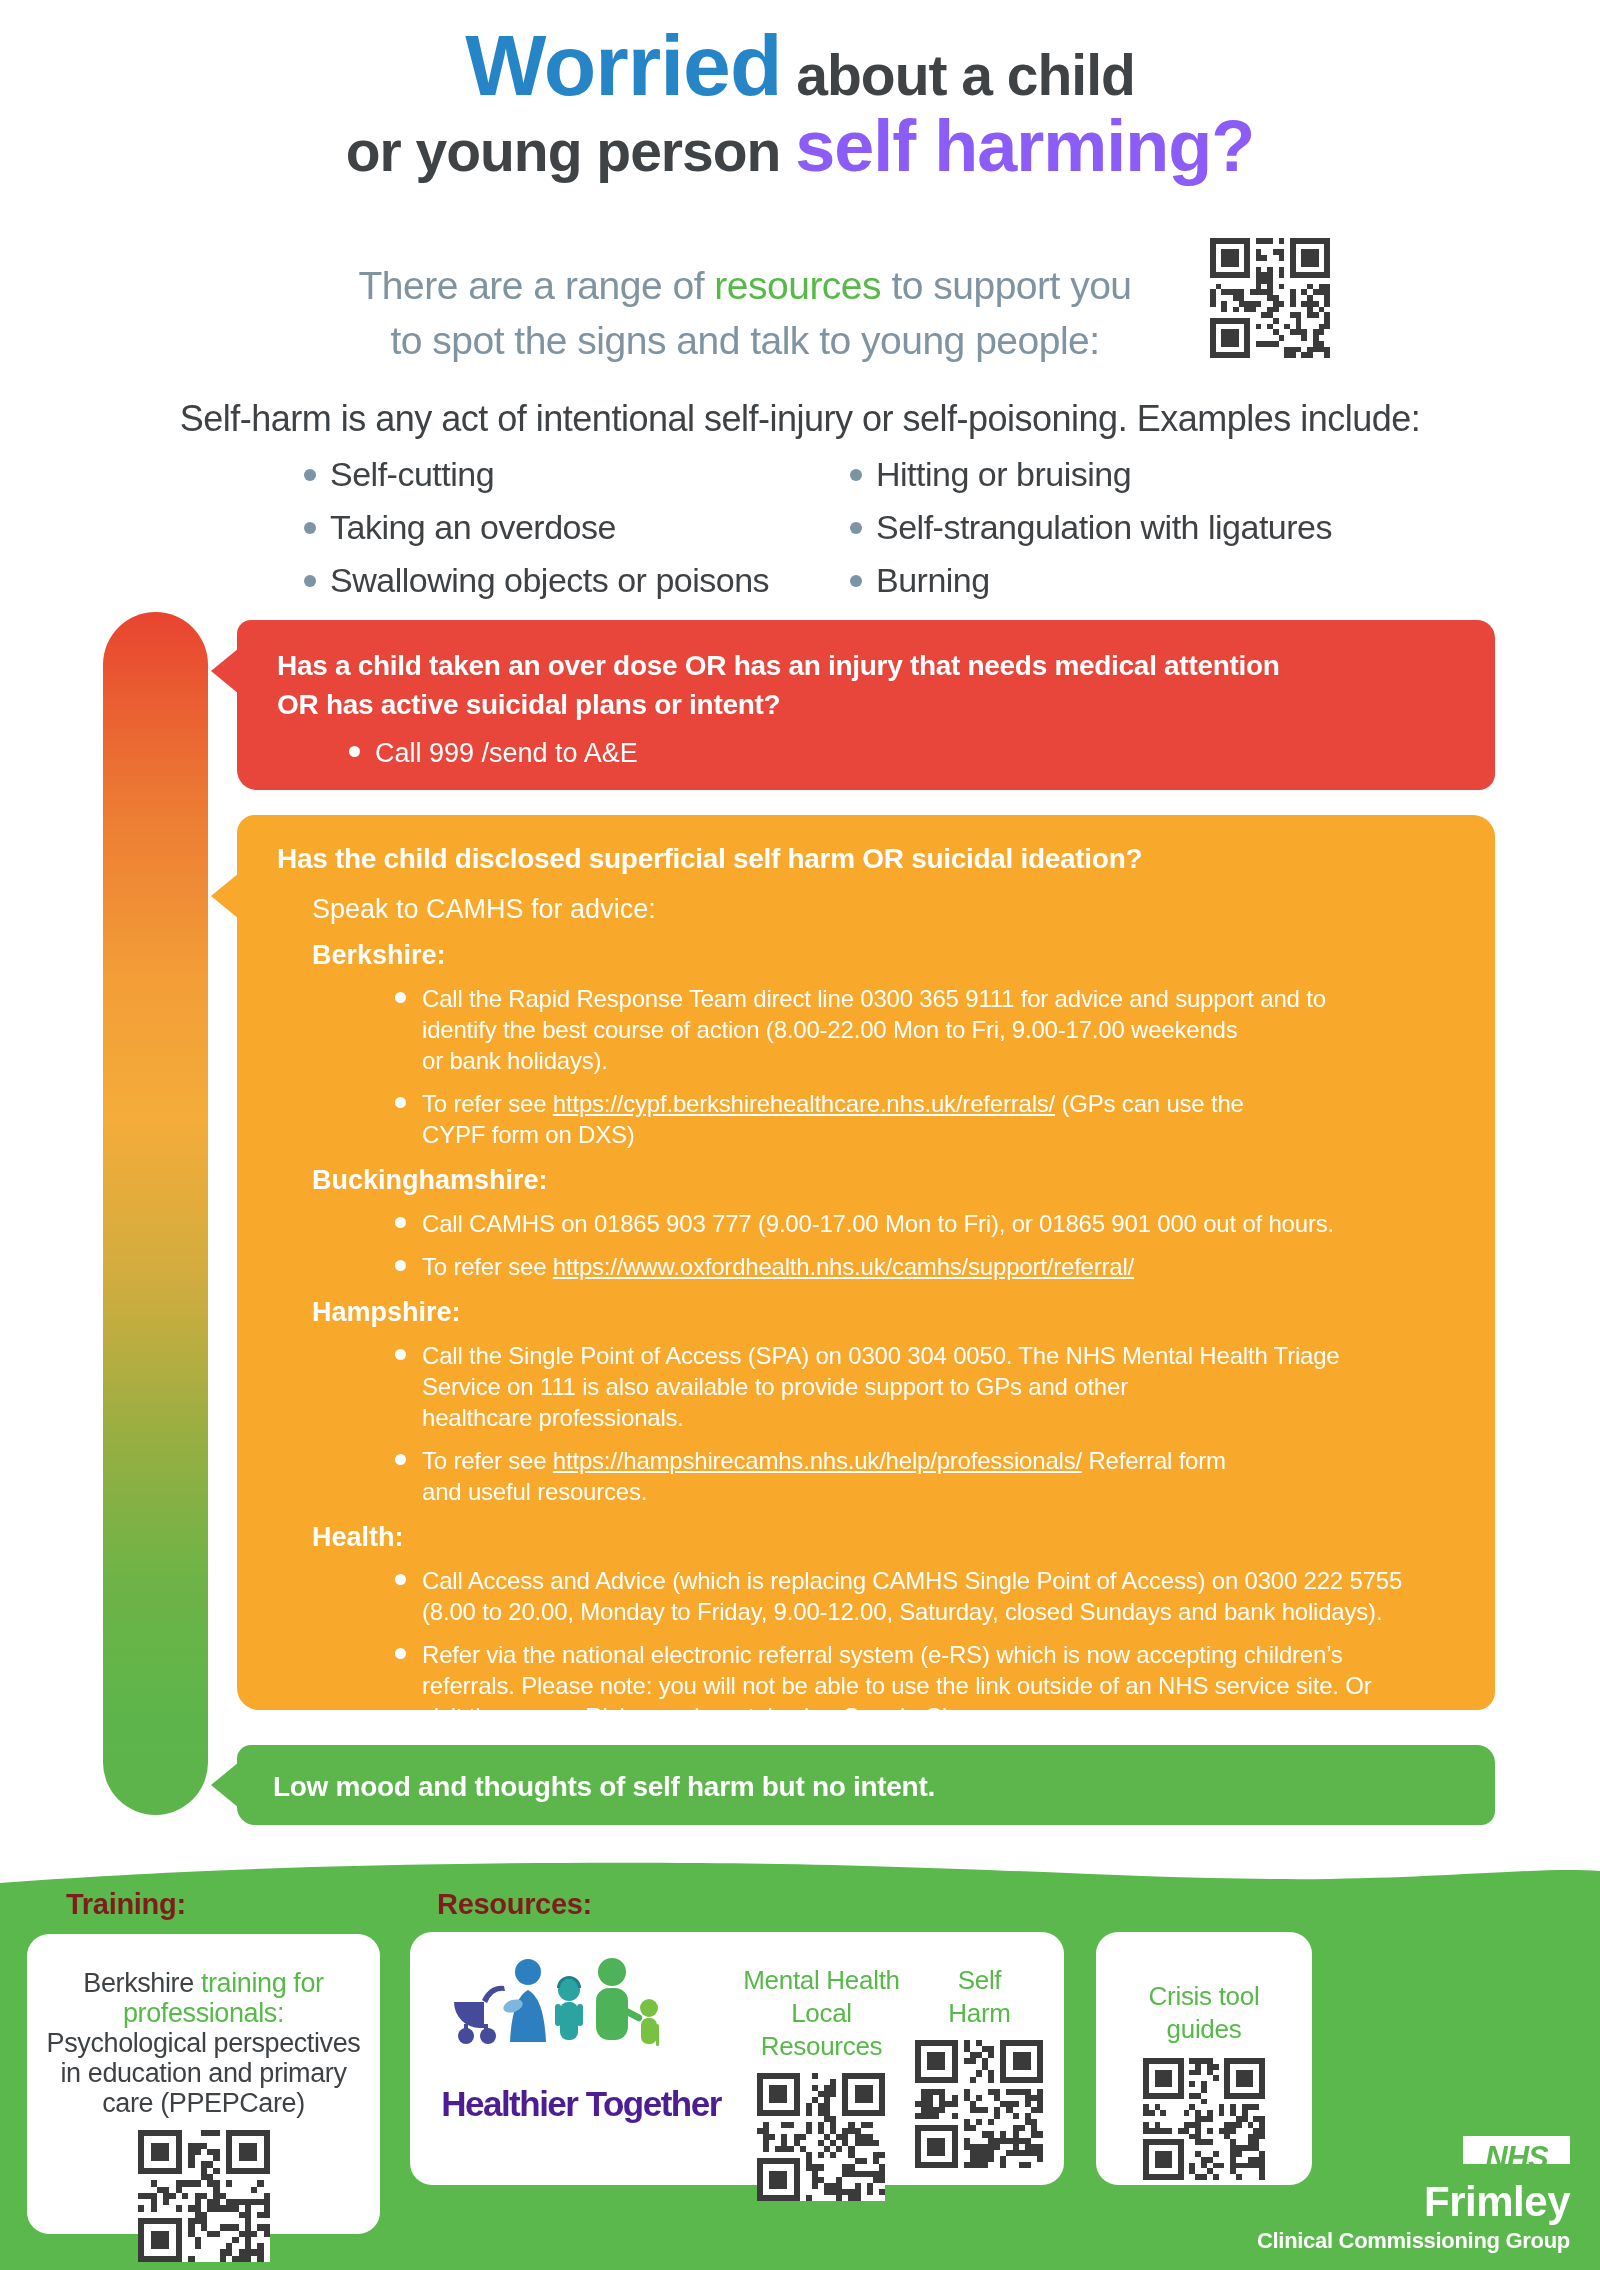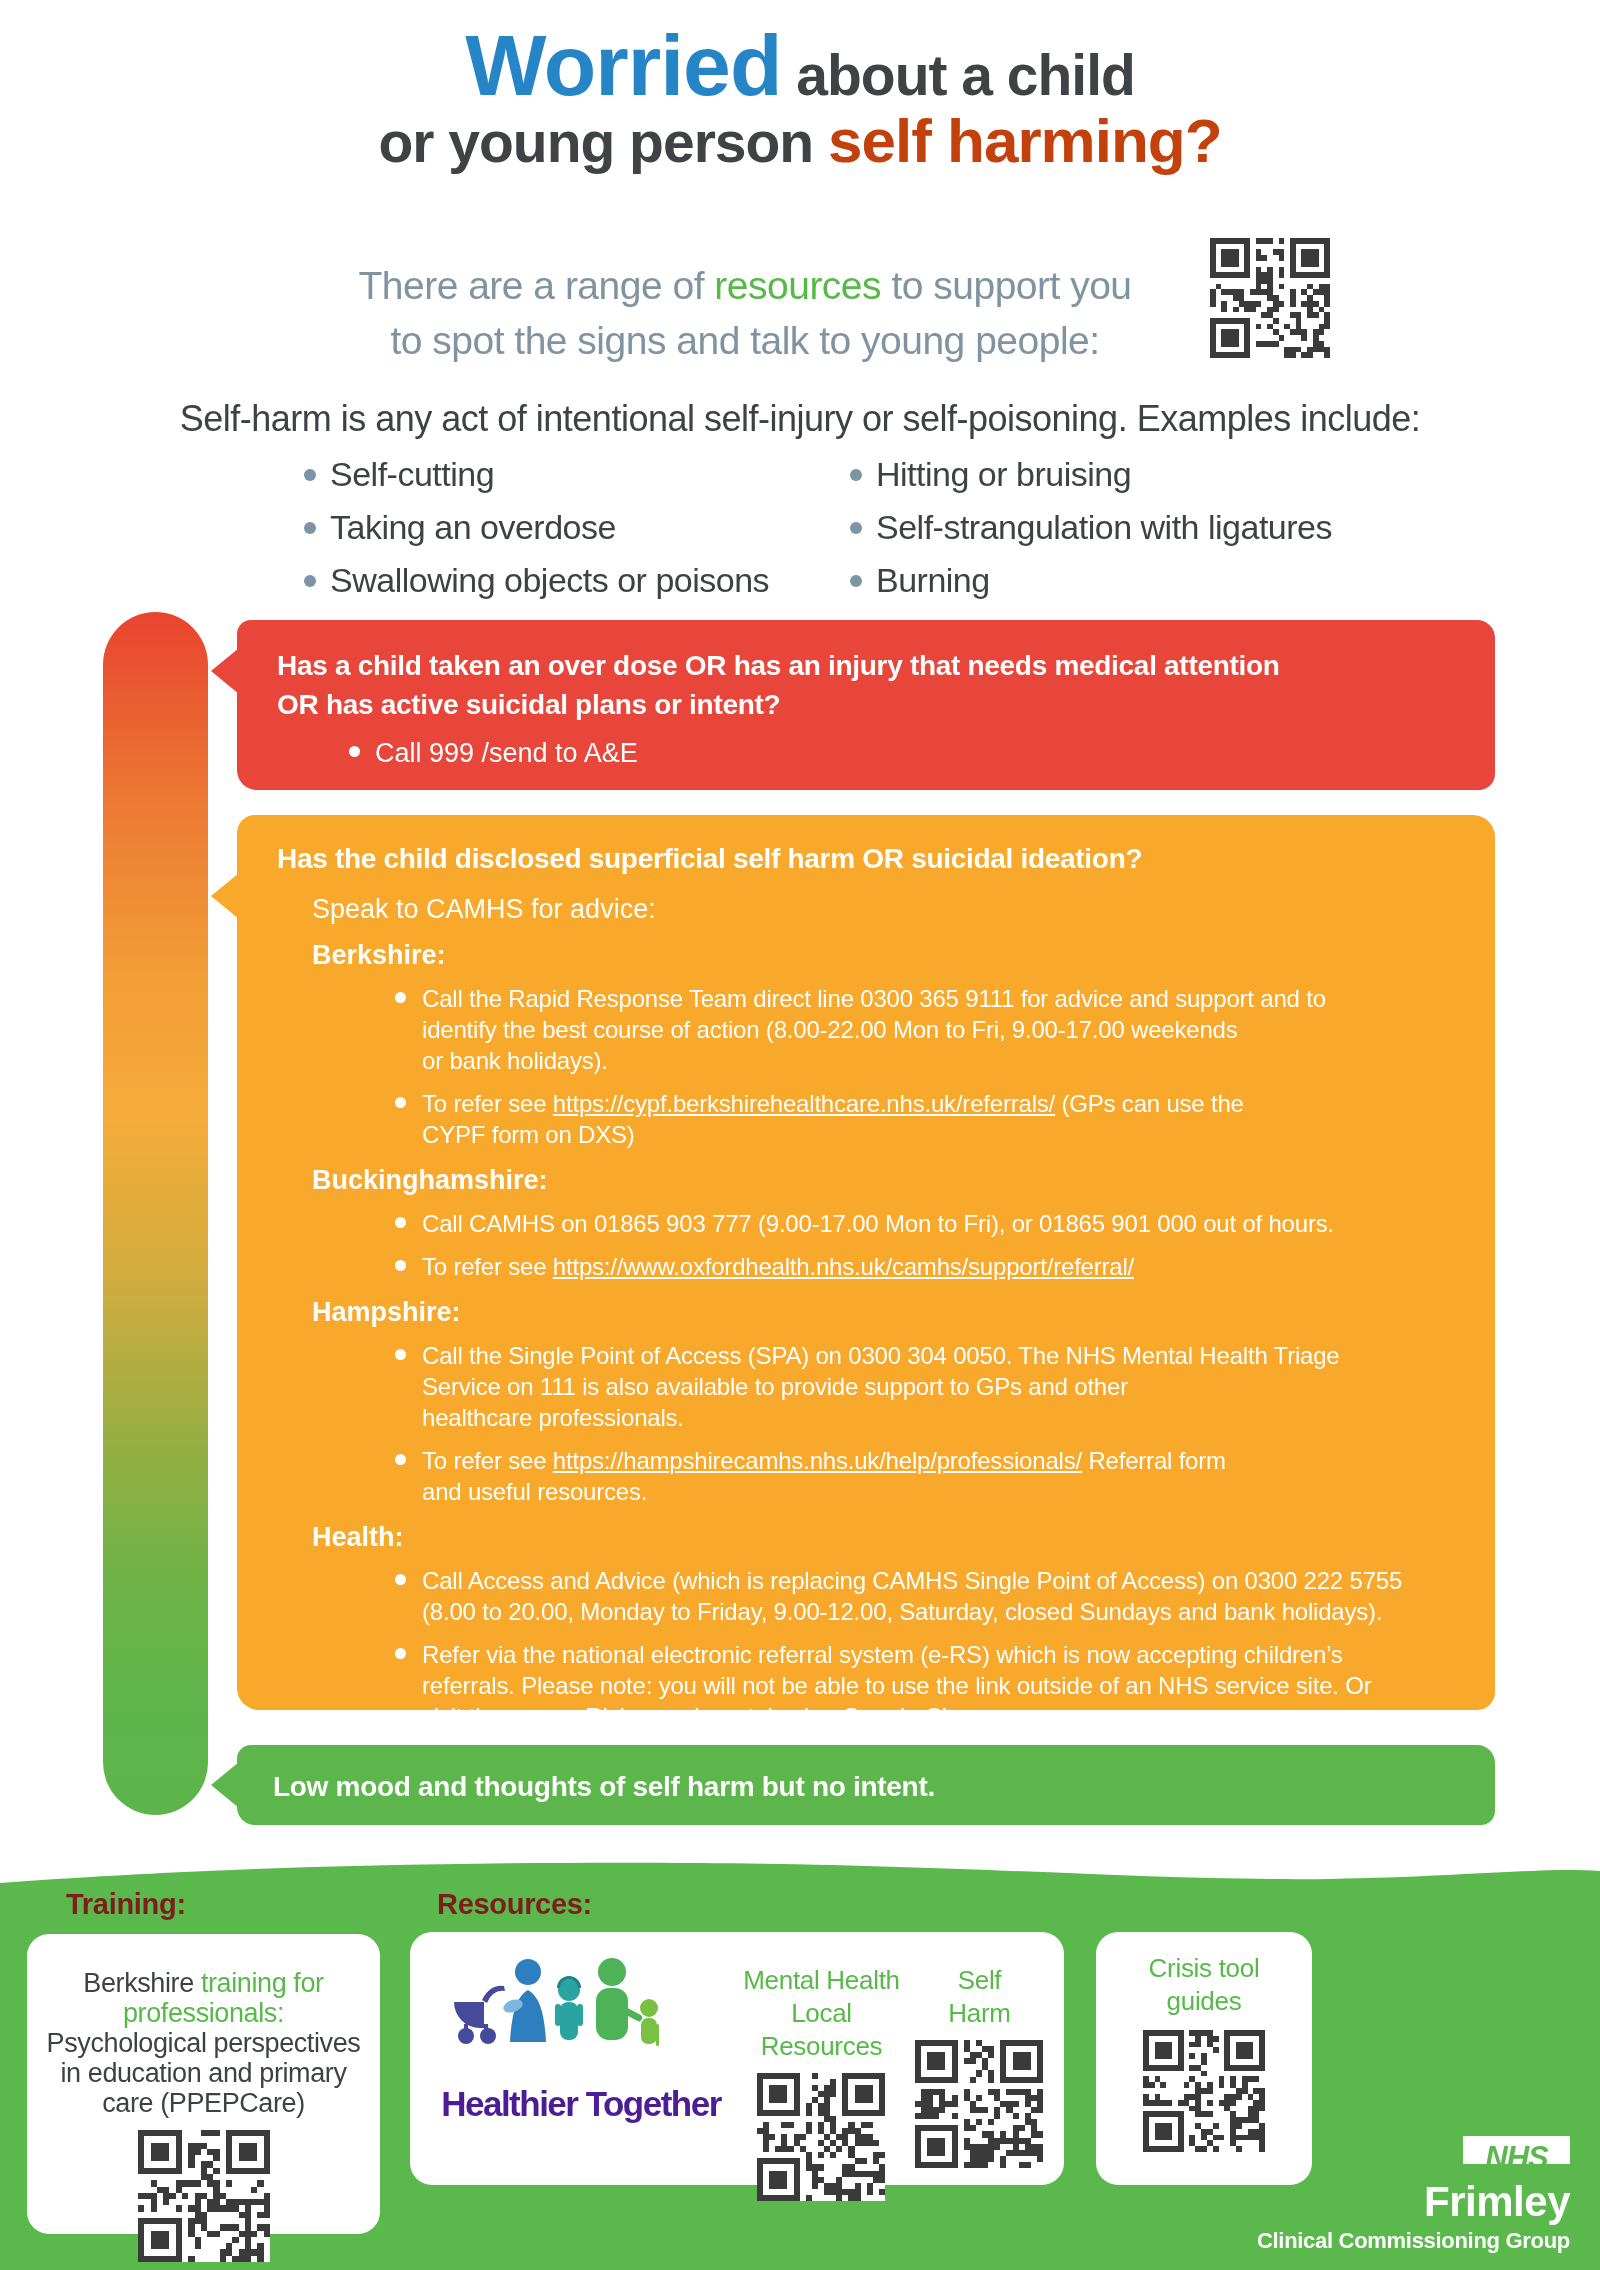--- a/index.html
+++ b/index.html
@@ -4,21 +4,21 @@
 <style>
   html,body{margin:0;padding:0;background:#ffffff;}
   .page{position:relative;width:1600px;height:2270px;background:#ffffff;overflow:hidden;
         font-family:"Liberation Sans", sans-serif;color:#3e4245;}
   
   .title{position:absolute;left:0;top:22px;width:1600px;text-align:center;line-height:1;letter-spacing:-1px;}
   .title .l1 .hl{font-size:86px;font-weight:bold;color:#2585c6;}
   .title .l1 .rest{font-size:57px;font-weight:bold;color:#3f4345;}
   .title .l2{margin-top:2px;}
   .title .l2 .pre{font-size:57px;font-weight:bold;color:#3f4345;}
-  .title .l2 .hl{font-size:62px;font-weight:bold;color:#c2410c;}
+  .title .l2 .hl{font-size:72px;font-weight:bold;color:#8b5cf6;}
   .subtitle{position:absolute;left:80px;top:258px;width:1330px;text-align:center;
             font-size:39px;line-height:55px;color:#7f93a0;letter-spacing:-0.5px;}
   .subtitle .hl{color:#56b948;}
   .qr{line-height:0;}
   .qr-top{position:absolute;left:1210px;top:238px;width:120px;height:120px;}
   
   .intro{position:absolute;left:0;top:398px;width:1600px;text-align:center;
          font-size:36px;color:#3e4245;letter-spacing:-0.5px;}
   .blist{position:absolute;margin:0;padding:0;list-style:none;top:448px;}
   .blist.c1{left:330px;}
@@ -57,21 +57,21 @@
   .card-training .ttext{font-size:27px;line-height:30px;color:#3e4245;letter-spacing:-0.4px;}
   .card-training .ttext .green{color:#56b948;}
   .card-training .qr{display:inline-block;margin-top:12px;}
   .card-resources{left:410px;top:1932px;width:654px;height:253px;padding:18px 10px 0 14px;display:flex;}
   .ht-logo{width:316px;text-align:center;}
   .ht-logo .ht-text{margin-top:2px;font-size:35px;font-weight:bold;color:#4c1d95;letter-spacing:-1.5px;}
   .rescol{width:160px;text-align:center;margin-left:4px;}
   .rescol.sh{width:150px;}
   .grlabel{margin-top:14px;font-size:26px;line-height:33px;color:#56b948;white-space:pre-line;letter-spacing:-0.3px;}
   .rescol .qr{display:inline-block;margin-top:10px;}
-  .card-crisis{left:1096px;top:1932px;width:216px;height:253px;text-align:center;padding-top:6px;}
+  .card-crisis{left:1096px;top:1932px;width:216px;height:253px;text-align:center;padding-top:34px;}
   .card-crisis .qr{display:inline-block;margin-top:12px;}
   
   .nhs{position:absolute;right:30px;top:2136px;text-align:right;}
   .nhs-box{display:inline-block;background:#ffffff;border-radius:0;width:107px;height:28px;line-height:44px;text-align:center;
            font-size:31px;font-weight:bold;font-style:italic;color:#5bb84d;letter-spacing:-1px;}
   .nhs-region{margin-top:6px;font-size:42px;font-weight:bold;color:#ffffff;letter-spacing:-0.5px;}
   .nhs-org{margin-top:2px;font-size:22px;font-weight:bold;color:#ffffff;letter-spacing:-0.3px;}
 </style>
 </head>
 <body>

